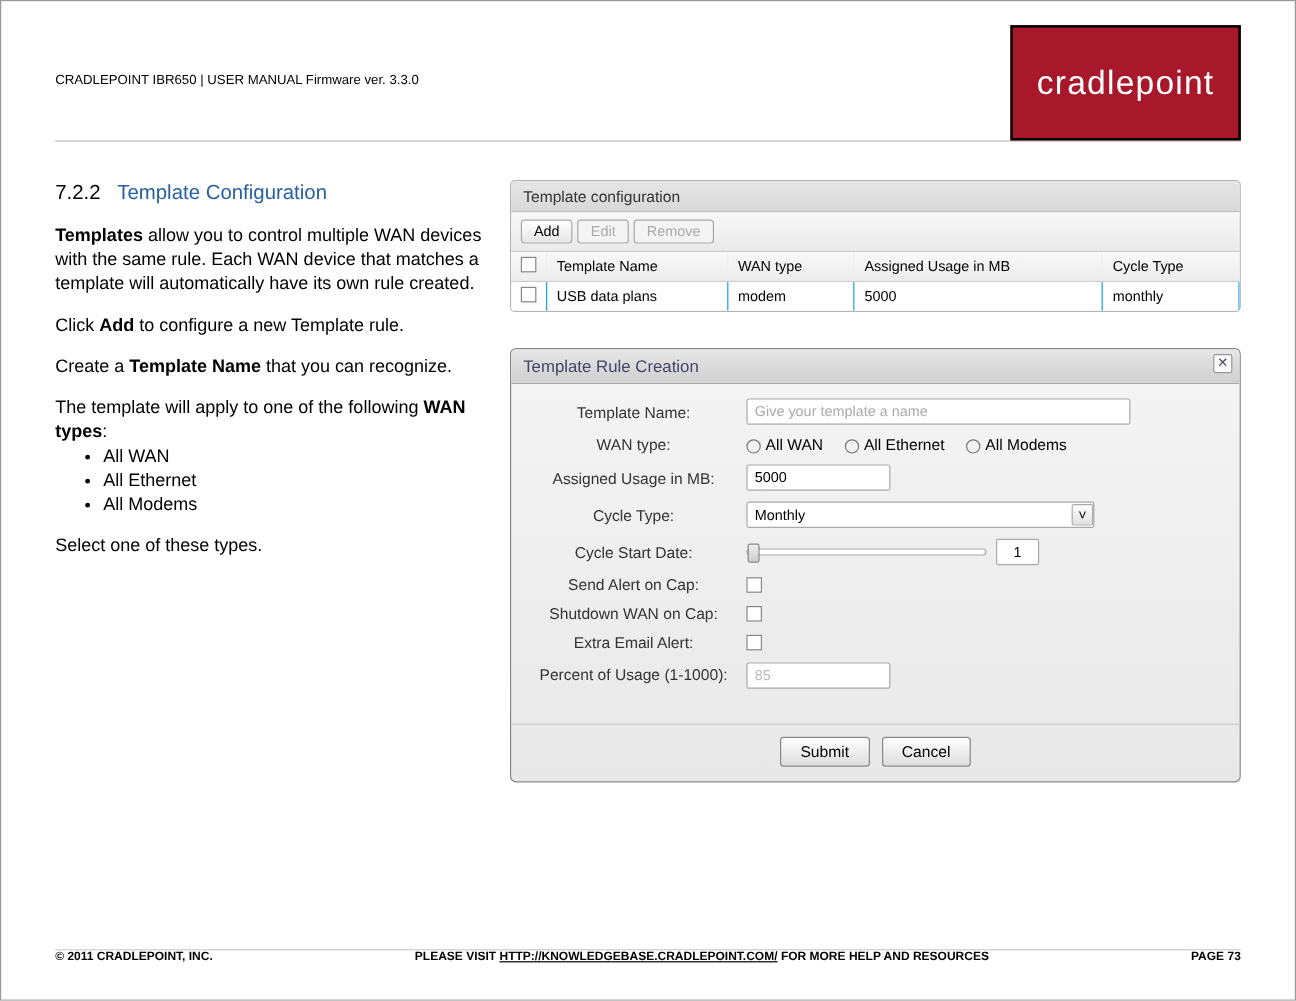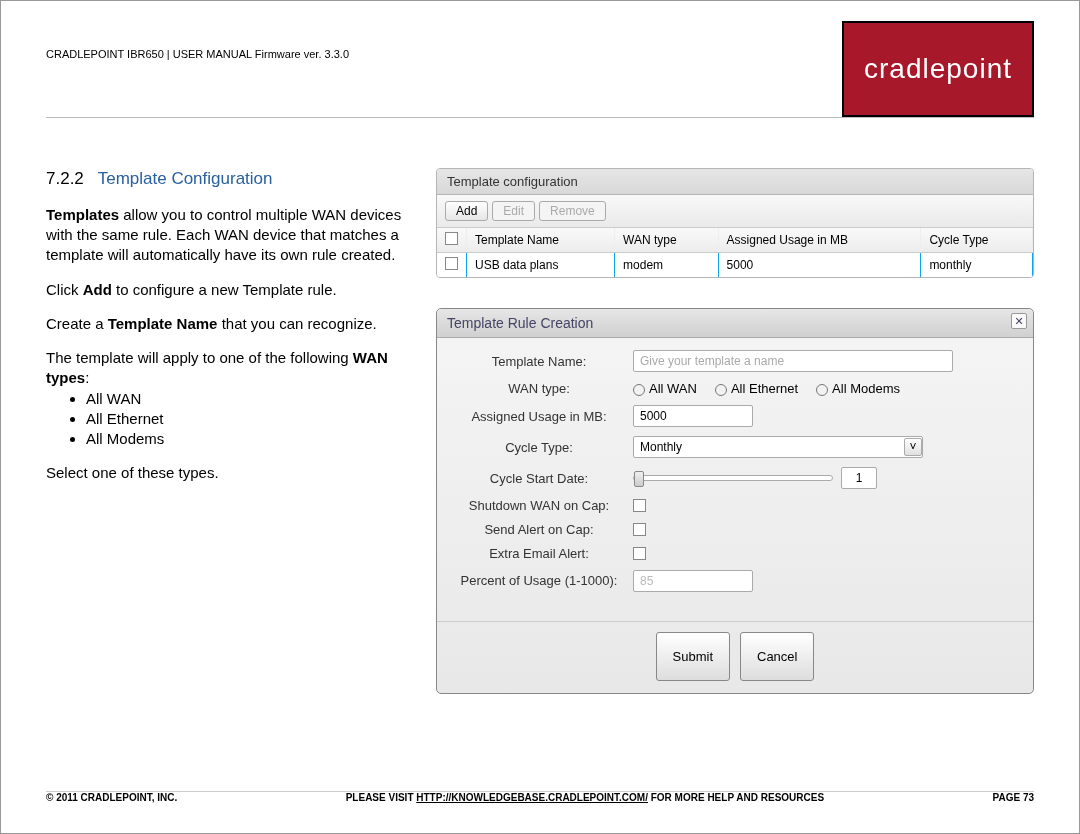--- a/index.html
+++ b/index.html
@@ -18,39 +18,39 @@
     padding: 20px 45px 20px 45px;
     position: relative;
   }
   .header-row {
     display: flex;
     justify-content: space-between;
     align-items: flex-start;
   }
   .header-text {
     font-size: 11px;
-    margin-top: 27px;
+    margin-top: 40px;
   }
   .logo-box {
     background: #a6182a;
     color: #fff;
     padding: 30px 20px;
     font-size: 28px;
     letter-spacing: 1px;
     font-family: "Segoe UI", Arial, sans-serif;
     border: 2px solid #000;
   }
   .logo-underline {
     border-bottom: 1px solid #bbb;
     margin-top: 0px;
   }
   .content {
     display: flex;
-    margin-top: 50px;
-    gap: 20px;
+    margin-top: 32px;
+    gap: 9px;
   }
   .left-col {
     width: 370px;
     font-size: 15px;
     line-height: 1.35;
   }
   .left-col p { margin-bottom: 14px; }
   .section-title {
     font-size: 17px;
     margin-bottom: 8px;
@@ -207,21 +207,21 @@
     background: linear-gradient(#f0f0f0,#ccc); border: 1px solid #888; border-radius: 2px;
   }
   .panel2-buttons {
     display: flex; justify-content: center; gap: 10px; margin-top: 16px;
     border-top: 1px solid #ccc; padding-top: 10px;
   }
   .big-btn {
     border: 1px solid #888;
     background: linear-gradient(#fff,#ddd);
     border-radius: 3px;
-    padding: 16px 16px;
+    padding: 4px 16px;
     font-size: 13px;
     cursor: pointer;
   }
   .footer {
     position: absolute;
     bottom: 30px;
     left: 45px;
     right: 45px;
     font-size: 10px;
     font-weight: bold;
@@ -321,25 +321,25 @@
             </div>
           </div>
           <div class="frow">
             <div class="flabel">Cycle Start Date:</div>
             <div class="slider-track">
                 <div class="slider-thumb"></div>
               </div>
             <div class="finput" style="width:36px;text-align:center">1</div>
           </div>
           <div class="frow">
+            <div class="flabel">Send Alert on Cap:</div>
+            <span class="chk"></span>
+          </div>
+          <div class="frow">
             <div class="flabel">Shutdown WAN on Cap:</div>
-            <span class="chk"></span>
-          </div>
-          <div class="frow">
-            <div class="flabel">Send Alert on Cap:</div>
             <span class="chk"></span>
           </div>
           <div class="frow">
             <div class="flabel">Extra Email Alert:</div>
             <span class="chk"></span>
           </div>
           <div class="frow">
             <div class="flabel" style="line-height:1.2">Percent of Usage (1-1000):</div>
             <div class="finput w2 disabled-text">85</div>
           </div>

